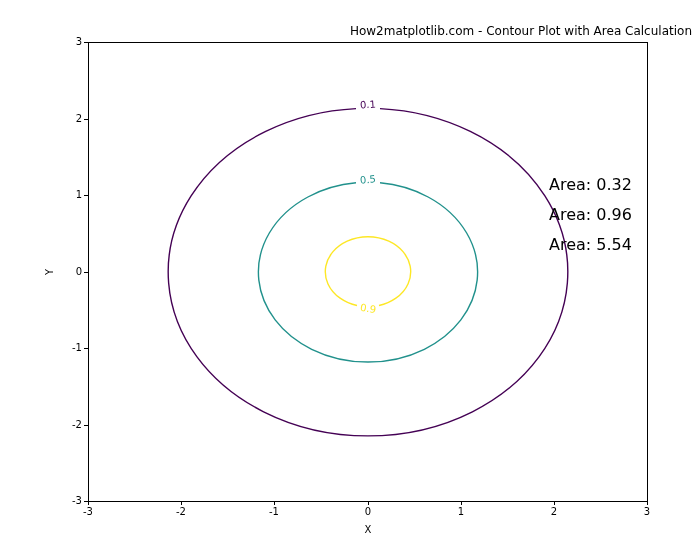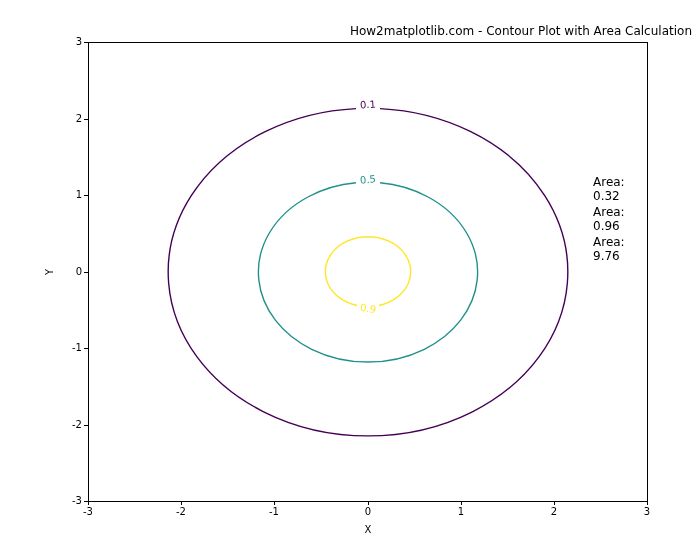--- a/index.html
+++ b/index.html
@@ -95,22 +95,21 @@
     fill: none;
     stroke-width: 1.4;
   }
   .clabel {
     font-size: 10px;
     text-anchor: middle;
     dominant-baseline: middle;
   }
   .annot {
     position: absolute;
-    font-size: 12px;
-    margin-left: 44px;
+    font-size: 16px;
   }
 </style>
 </head>
 <body>
 
 <div class="figure">
 
   <div class="title">How2matplotlib.com - Contour Plot with Area Calculation</div>
 
   <div class="ylabel">Y</div>
@@ -157,16 +156,16 @@
                A 109.6 89.9 0 1 0 291 139.8" stroke="#21918c"></path>
       <text class="clabel" x="279" y="137" transform="rotate(-5 279 137)" fill="#21918c">0.5</text>
 
       <path class="contour" d="M 290 262.5
                A 42.7 35.0 0 1 0 268 262.5" stroke="#fde725"></path>
       <text class="clabel" x="279" y="266" transform="rotate(8 279 266)" fill="#fde725">0.9</text>
     </svg>
 
     <div class="annot" style="left:460px; top:132px;">Area: 0.32</div>
     <div class="annot" style="left:460px; top:162px;">Area: 0.96</div>
-    <div class="annot" style="left:460px; top:192px;">Area: 9.76</div>
+    <div class="annot" style="left:460px; top:192px;">Area: 5.54</div>
   </div>
 
 </div>
 
 </body></html>

